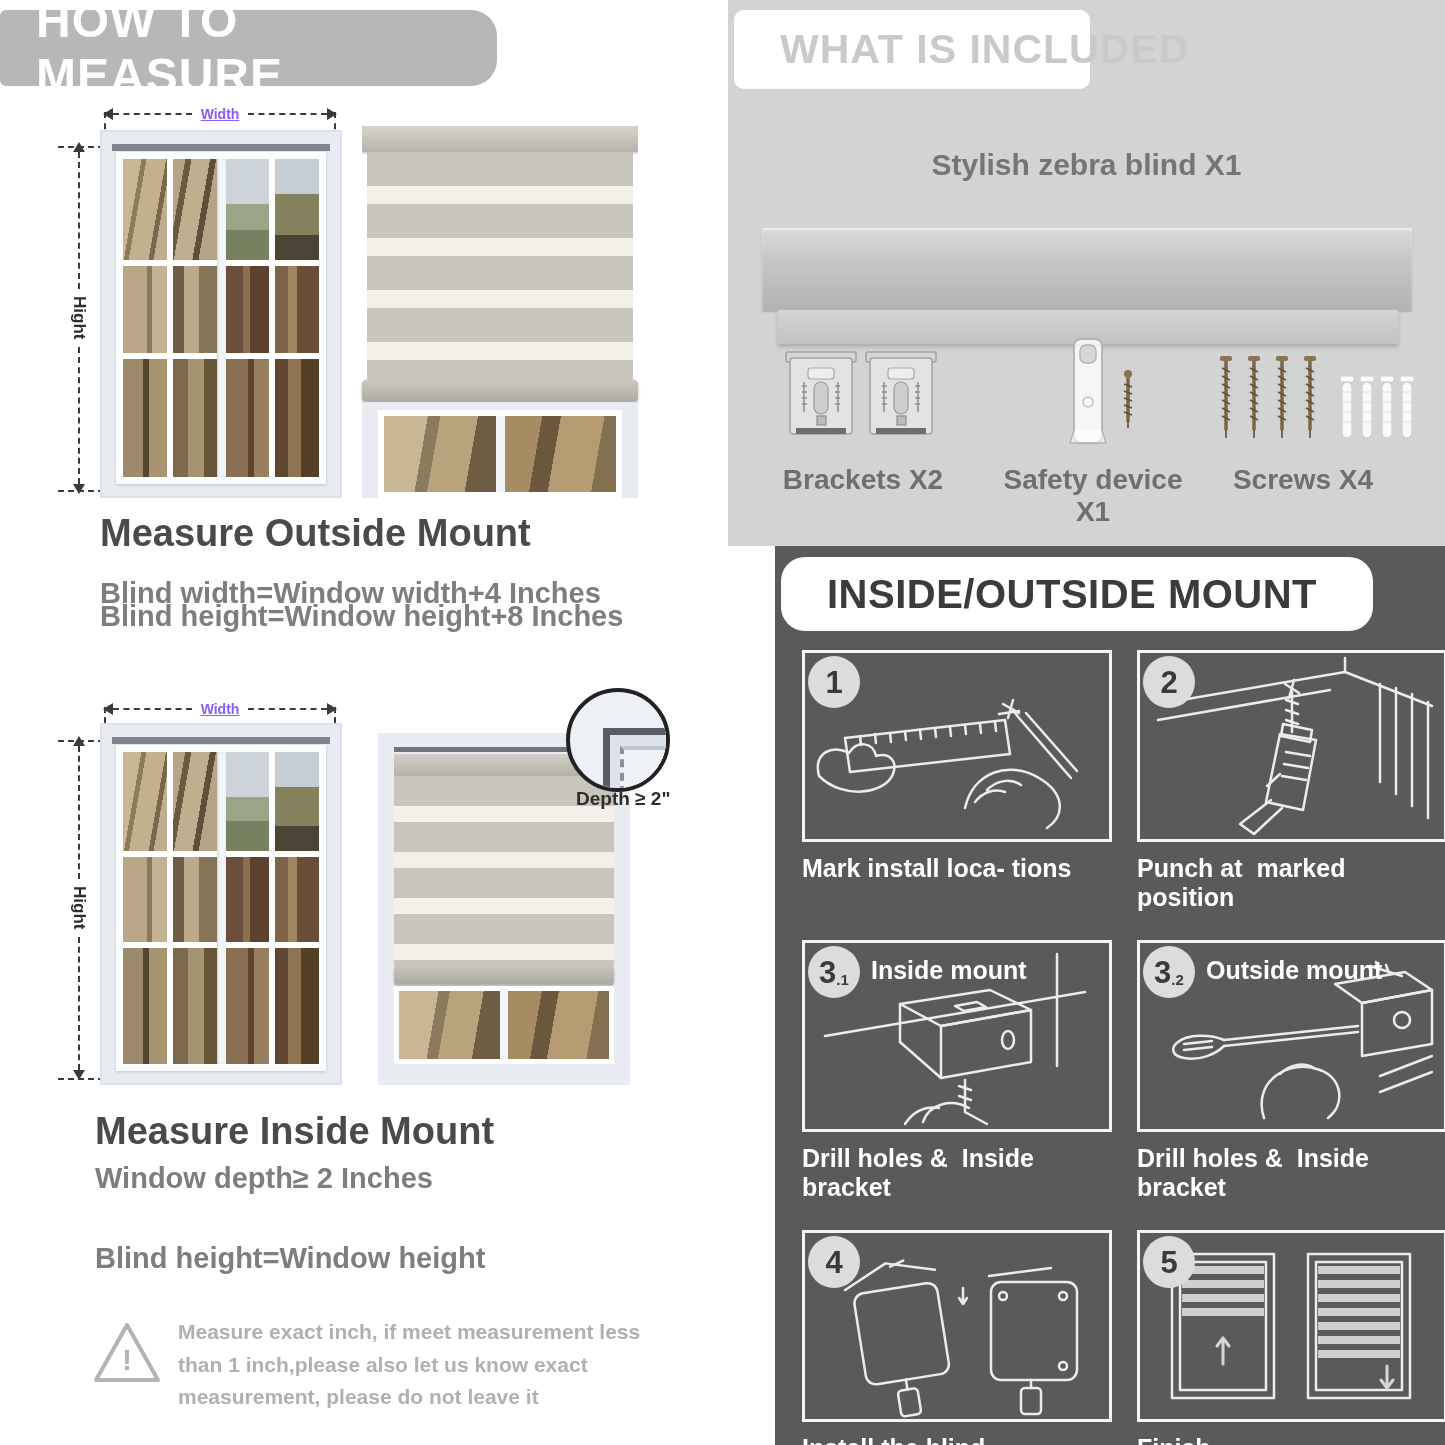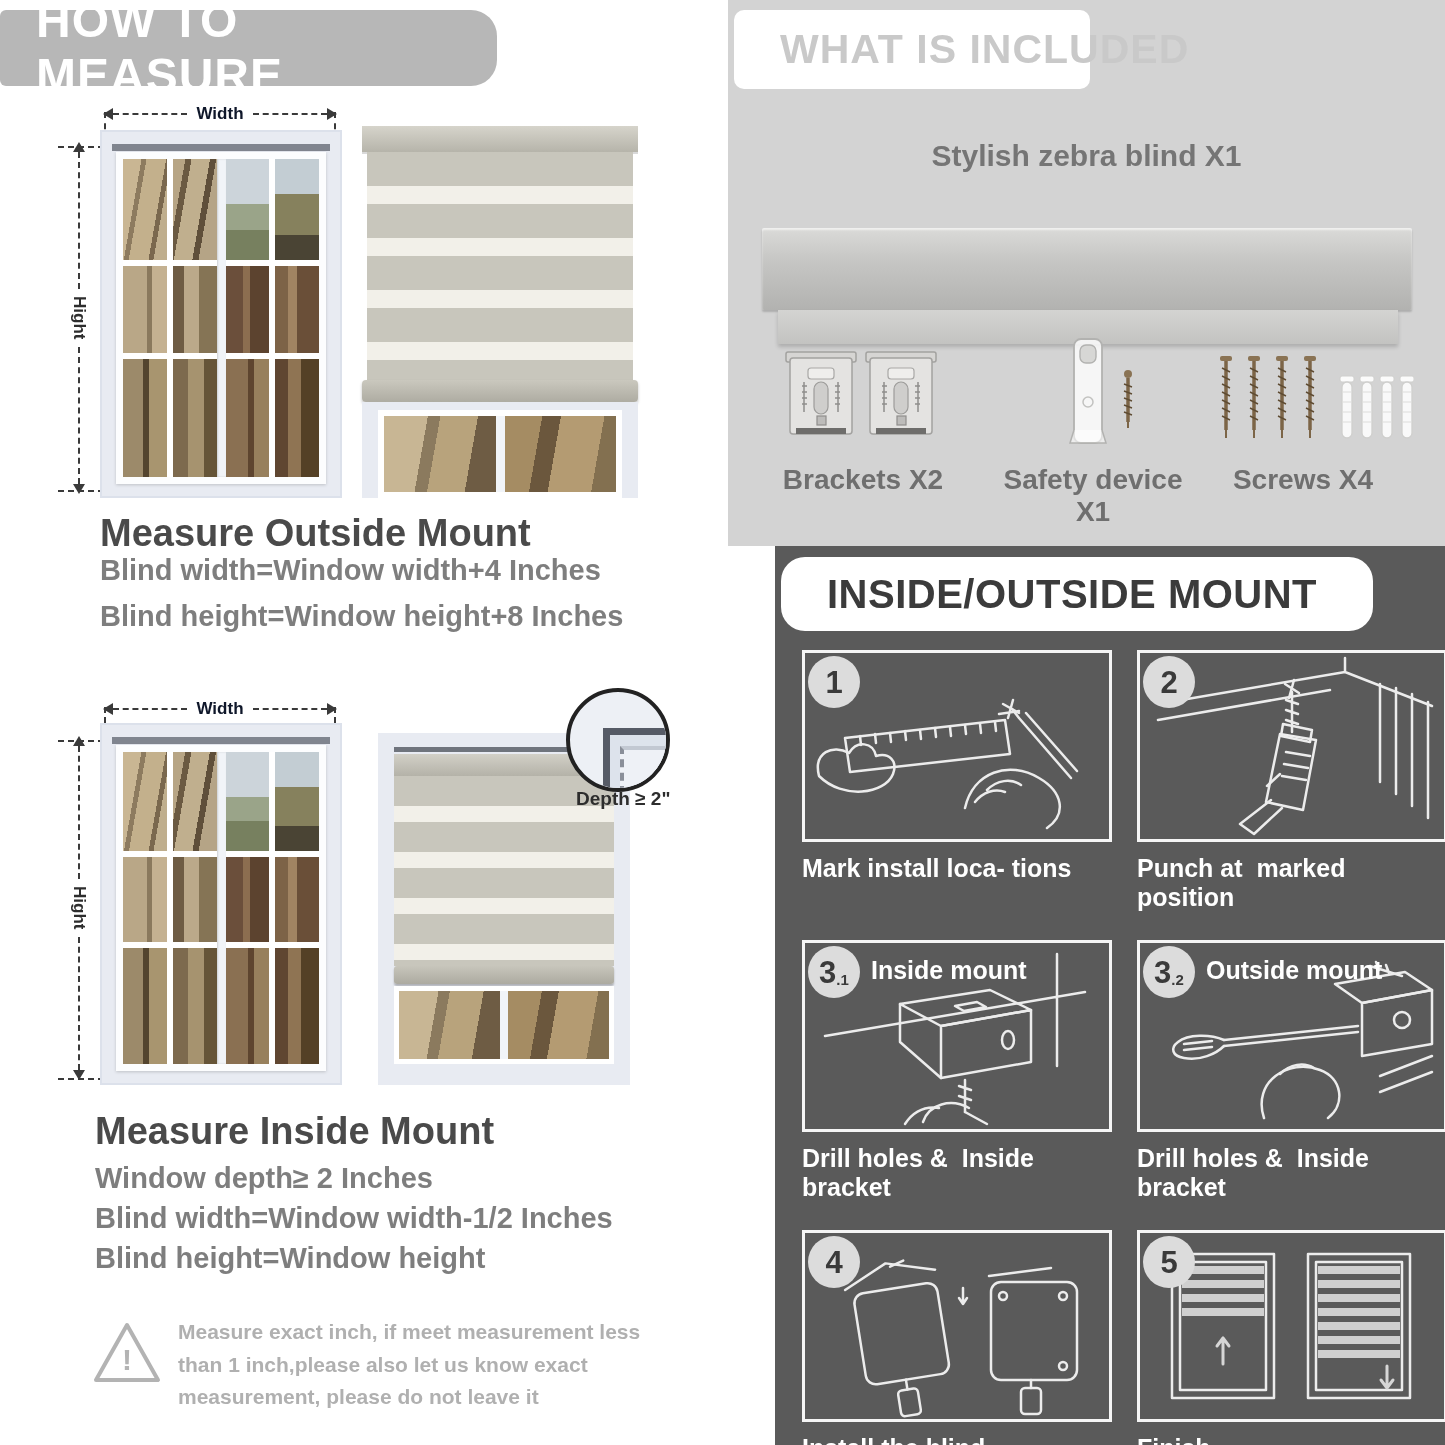--- a/index.html
+++ b/index.html
@@ -10,21 +10,21 @@
   
   .band-howto{left:0;top:10px;width:497px;height:76px;background:#b7b7b7;
     border-radius:6px 26px 26px 6px;display:flex;align-items:center;}
   .band-howto span{color:#fff;font-size:48px;font-weight:bold;letter-spacing:1px;padding-left:36px;}
 
   
   .w-arrow{display:flex;align-items:center;height:18px;}
   .ah-l{width:0;height:0;border-top:6px solid transparent;border-bottom:6px solid transparent;border-right:10px solid #3a3a3a;}
   .ah-r{width:0;height:0;border-top:6px solid transparent;border-bottom:6px solid transparent;border-left:10px solid #3a3a3a;}
   .w-dash{flex:1;height:0;border-top:2.5px dashed #3a3a3a;}
-  .w-lbl{padding:0 9px;font-size:17px;font-weight:bold;color:#0f172a;white-space:nowrap;}
+  .w-lbl{padding:0 9px;font-size:14px;font-weight:bold;color:#8b5cf6;white-space:nowrap;text-decoration:underline;}
   .v-arrow{display:flex;flex-direction:column;align-items:center;width:18px;}
   .va-t{width:0;height:0;border-left:6px solid transparent;border-right:6px solid transparent;border-bottom:10px solid #3a3a3a;}
   .va-b{width:0;height:0;border-left:6px solid transparent;border-right:6px solid transparent;border-top:10px solid #3a3a3a;}
   .v-dash{flex:1;width:0;border-left:2.5px dashed #3a3a3a;}
   .v-lbl{writing-mode:vertical-rl;font-size:17px;font-weight:bold;color:#2d2d2d;padding:7px 0;}
   .tickv{width:0;border-left:2px dashed #3a3a3a;}
   .tickh{height:0;border-top:2px dashed #3a3a3a;}
 
   
   .window-fig{background:#e8ebf2;box-shadow:inset 0 0 0 2px #dce1eb;}
@@ -71,21 +71,21 @@
 
   .h-measure{font-size:38px;font-weight:bold;color:#4a4a4a;}
   .p-measure{font-size:29px;font-weight:bold;color:#7e7e7e;}
   .warn-text{width:470px;font-size:21px;font-weight:bold;color:#b0b0b0;line-height:1.55;}
 
   
   .sec-included{left:728px;top:0;width:717px;height:546px;background:#d3d3d3;}
   .band-included{position:absolute;left:6px;top:10px;width:356px;height:79px;background:#fff;
     border-radius:10px;display:flex;align-items:center;}
   .band-included span{color:#c9c9c9;font-size:41px;font-weight:bold;letter-spacing:1px;padding-left:46px;white-space:nowrap;}
-  .product-title{position:absolute;left:0;top:139px;width:100%;text-align:center;
+  .product-title{position:absolute;left:0;top:148px;width:100%;text-align:center;
     font-size:30px;font-weight:bold;color:#757575;}
   .headrail-main{position:absolute;left:34px;top:228px;width:650px;height:82px;border-radius:2px;
     background:linear-gradient(180deg,#dadad8 0%,#c6c6c4 40%,#b2b2b0 100%);
     box-shadow:inset 0 2px 2px rgba(255,255,255,.6), 0 2px 2px rgba(0,0,0,.18);}
   .headrail-lip{position:absolute;left:50px;top:310px;width:620px;height:34px;
     background:linear-gradient(180deg,#d4d4d2,#c3c3c1);box-shadow:0 3px 4px rgba(0,0,0,.18);}
   .inc-label{position:absolute;top:464px;text-align:center;font-size:28px;font-weight:bold;color:#6f6f6f;}
 
   .sec-mount{left:728px;top:546px;width:717px;height:899px;background:#5a5a5a;margin-left:47px;}
   .band-mount{position:absolute;left:6px;top:11px;width:592px;height:74px;background:#fff;
@@ -162,21 +162,21 @@
     <div class="bf-window" style="height:96px;">
       <div class="bf-panes">
         <div class="bf-pane1"></div>
         <div class="bf-mull"></div>
         <div class="bf-pane2"></div>
       </div>
     </div>
   </div>
 
   <div class="abs h-measure" style="left:100px;top:512px;">Measure Outside Mount</div>
-  <div class="abs p-measure" style="left:100px;top:554px;">Blind width=Window width+4 Inches</div>
+  <div class="abs p-measure" style="left:100px;top:577px;">Blind width=Window width+4 Inches</div>
   <div class="abs p-measure" style="left:100px;top:600px;">Blind height=Window height+8 Inches</div>
 
   <div class="abs w-arrow" style="left:103px;top:700px;width:234px;">
     <div class="ah-l"></div>
     <div class="w-dash"></div>
     <span class="w-lbl">Width</span>
     <div class="w-dash"></div>
     <div class="ah-r"></div>
   </div>
   <div class="abs tickv" style="left:104px;top:707px;height:36px;"></div>
@@ -228,21 +228,20 @@
   </div>
 
   <div class="abs depth-circle" style="left:566px;top:688px;">
     <div class="corner"></div>
     <div class="corner2"></div>
   </div>
   <div class="abs depth-lbl" style="left:576px;top:788px;">Depth ≥ 2"</div>
 
   <div class="abs h-measure" style="left:95px;top:1110px;">Measure Inside Mount</div>
   <div class="abs p-measure" style="left:95px;top:1162px;">Window depth≥ 2 Inches</div>
-  <div class="abs p-measure" style="left:95px;top:1202px;">Blind width=Window width-1/2 Inches</div>
   <div class="abs p-measure" style="left:95px;top:1242px;">Blind height=Window height</div>
 
   <svg class="abs" style="left:92px;top:1320px;" width="70" height="66" viewBox="0 0 70 66">
     <path d="M35 5 L66 60 H4 Z" fill="none" stroke="#b3b3b3" stroke-width="4" stroke-linejoin="round"></path>
     <text x="35" y="50" text-anchor="middle" font-size="30" font-weight="bold" fill="#b3b3b3">!</text>
   </svg>
   <div class="abs warn-text" style="left:178px;top:1316px;">Measure exact inch, if meet measurement less than 1 inch,please also let us know exact measurement, please do not leave it</div>
 
   <div class="abs sec-included">
     <div class="band-included">

